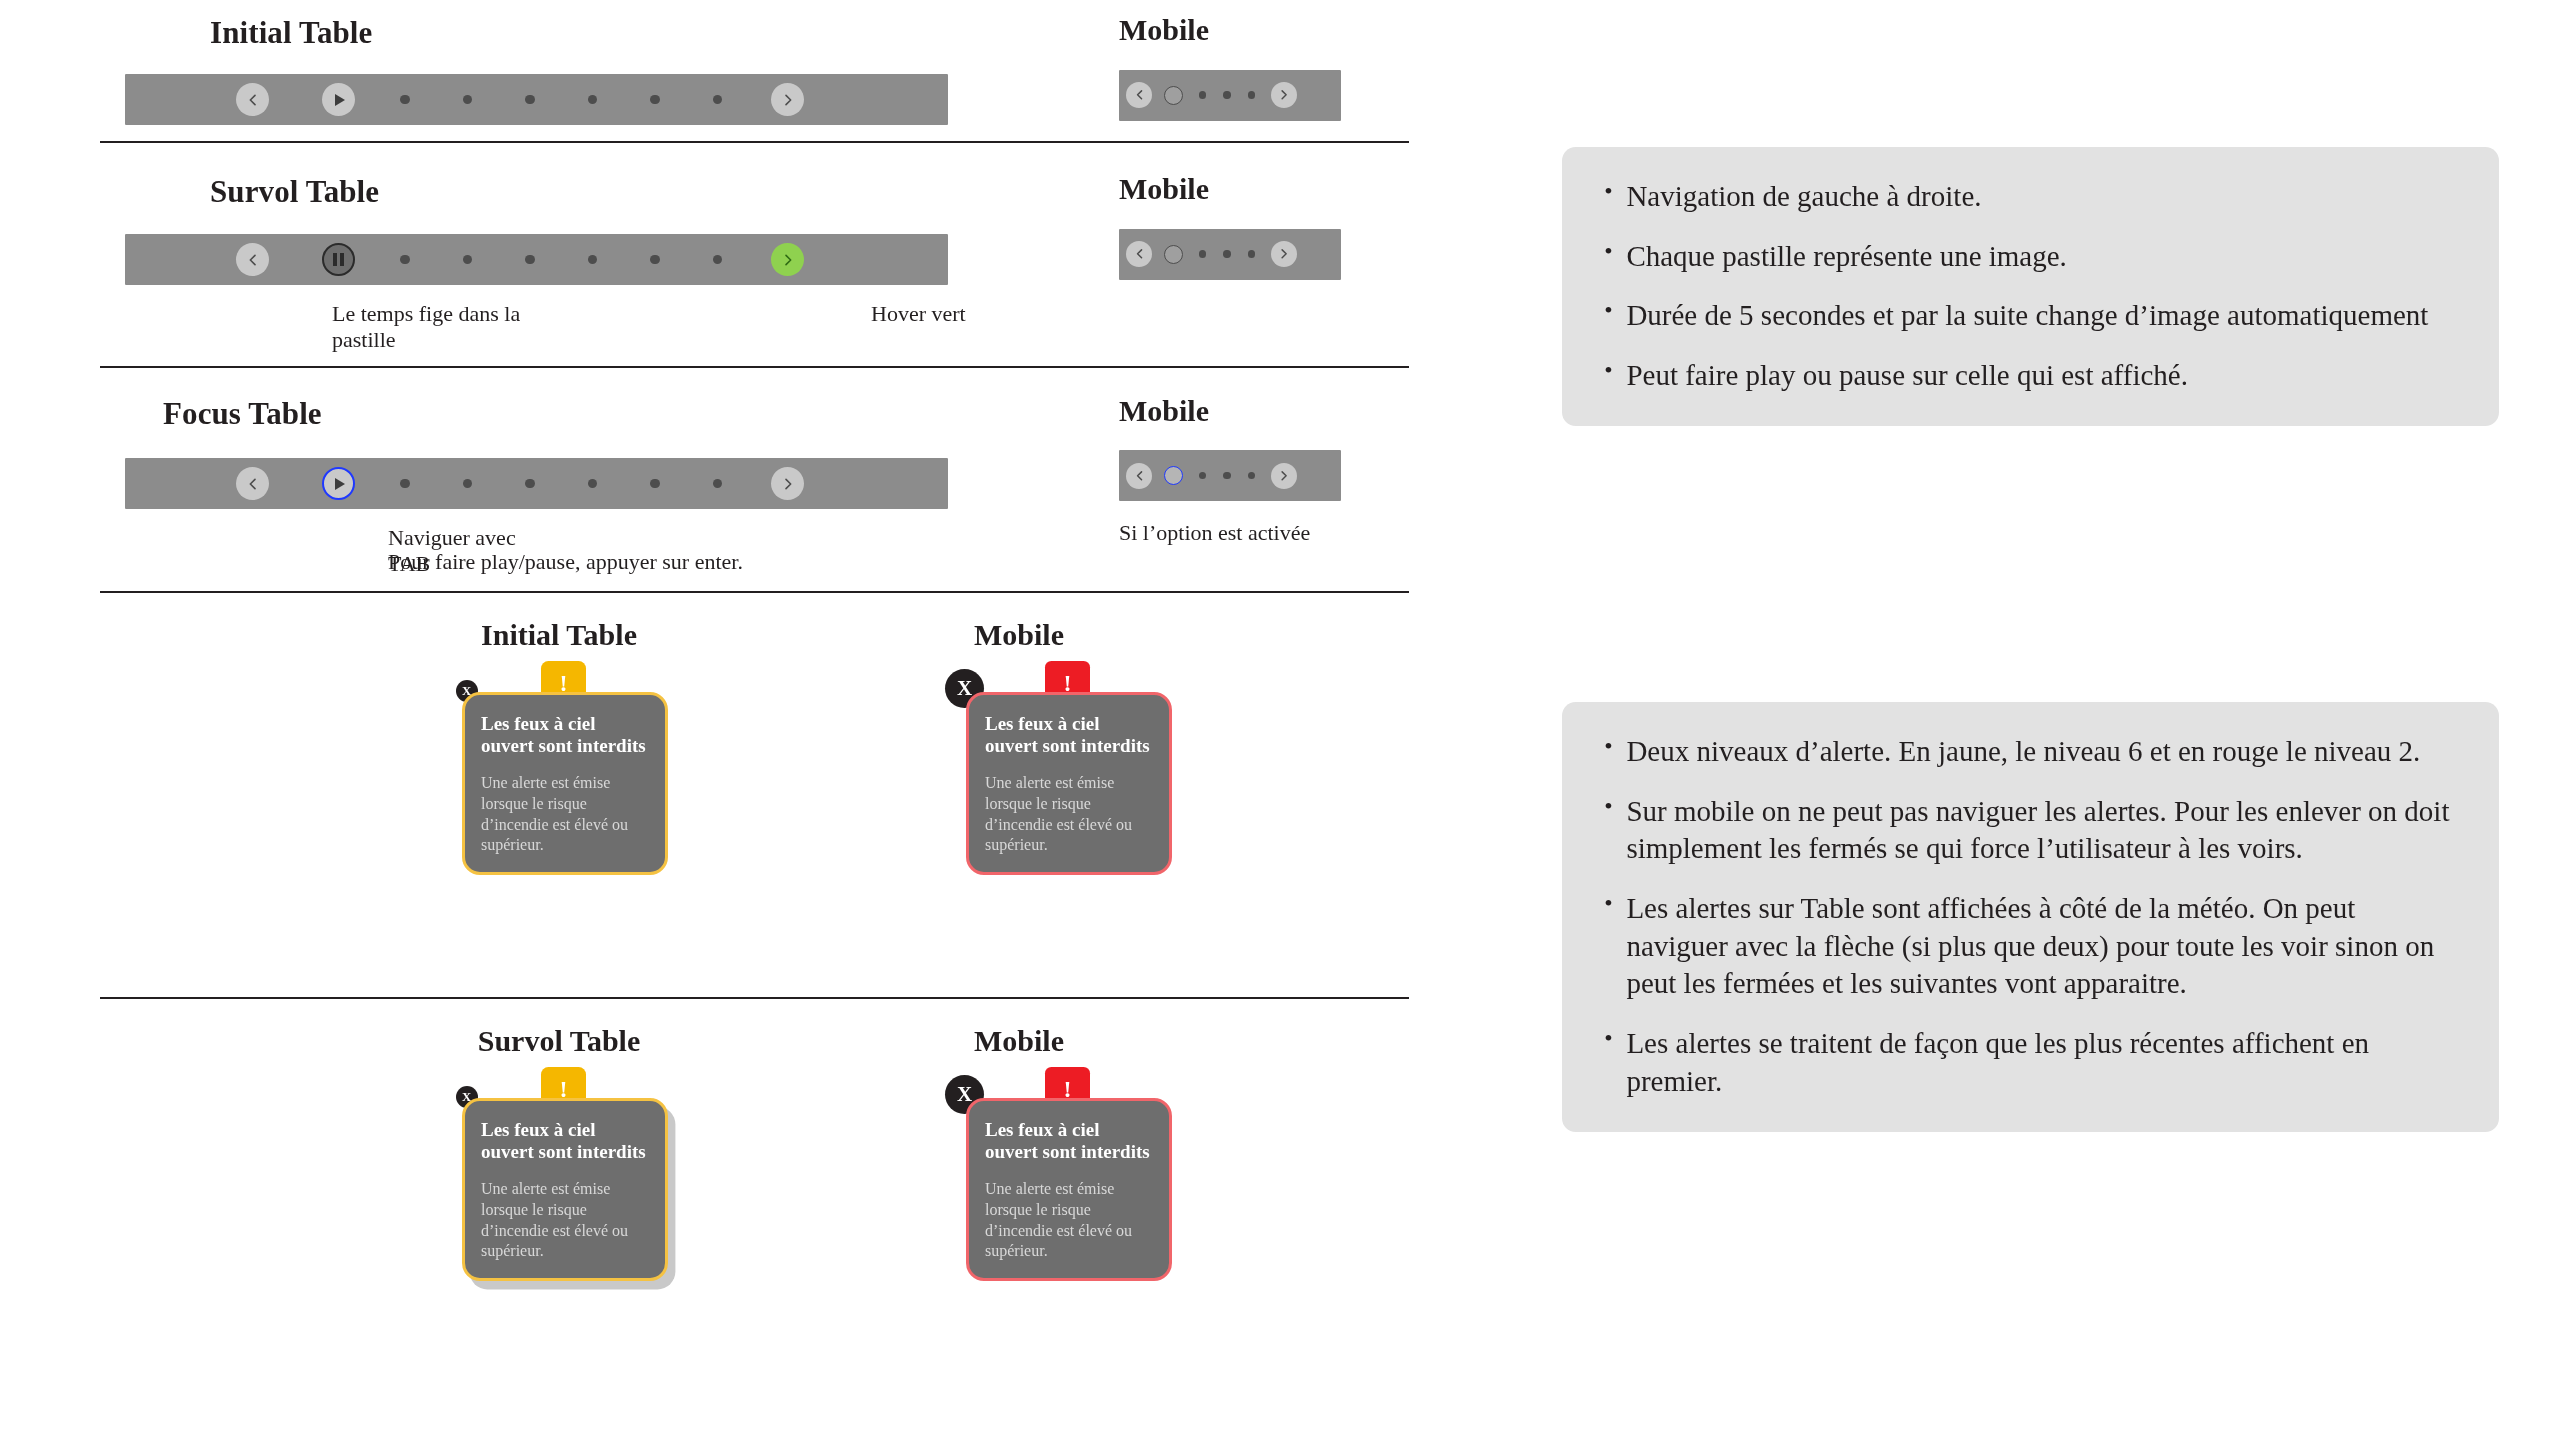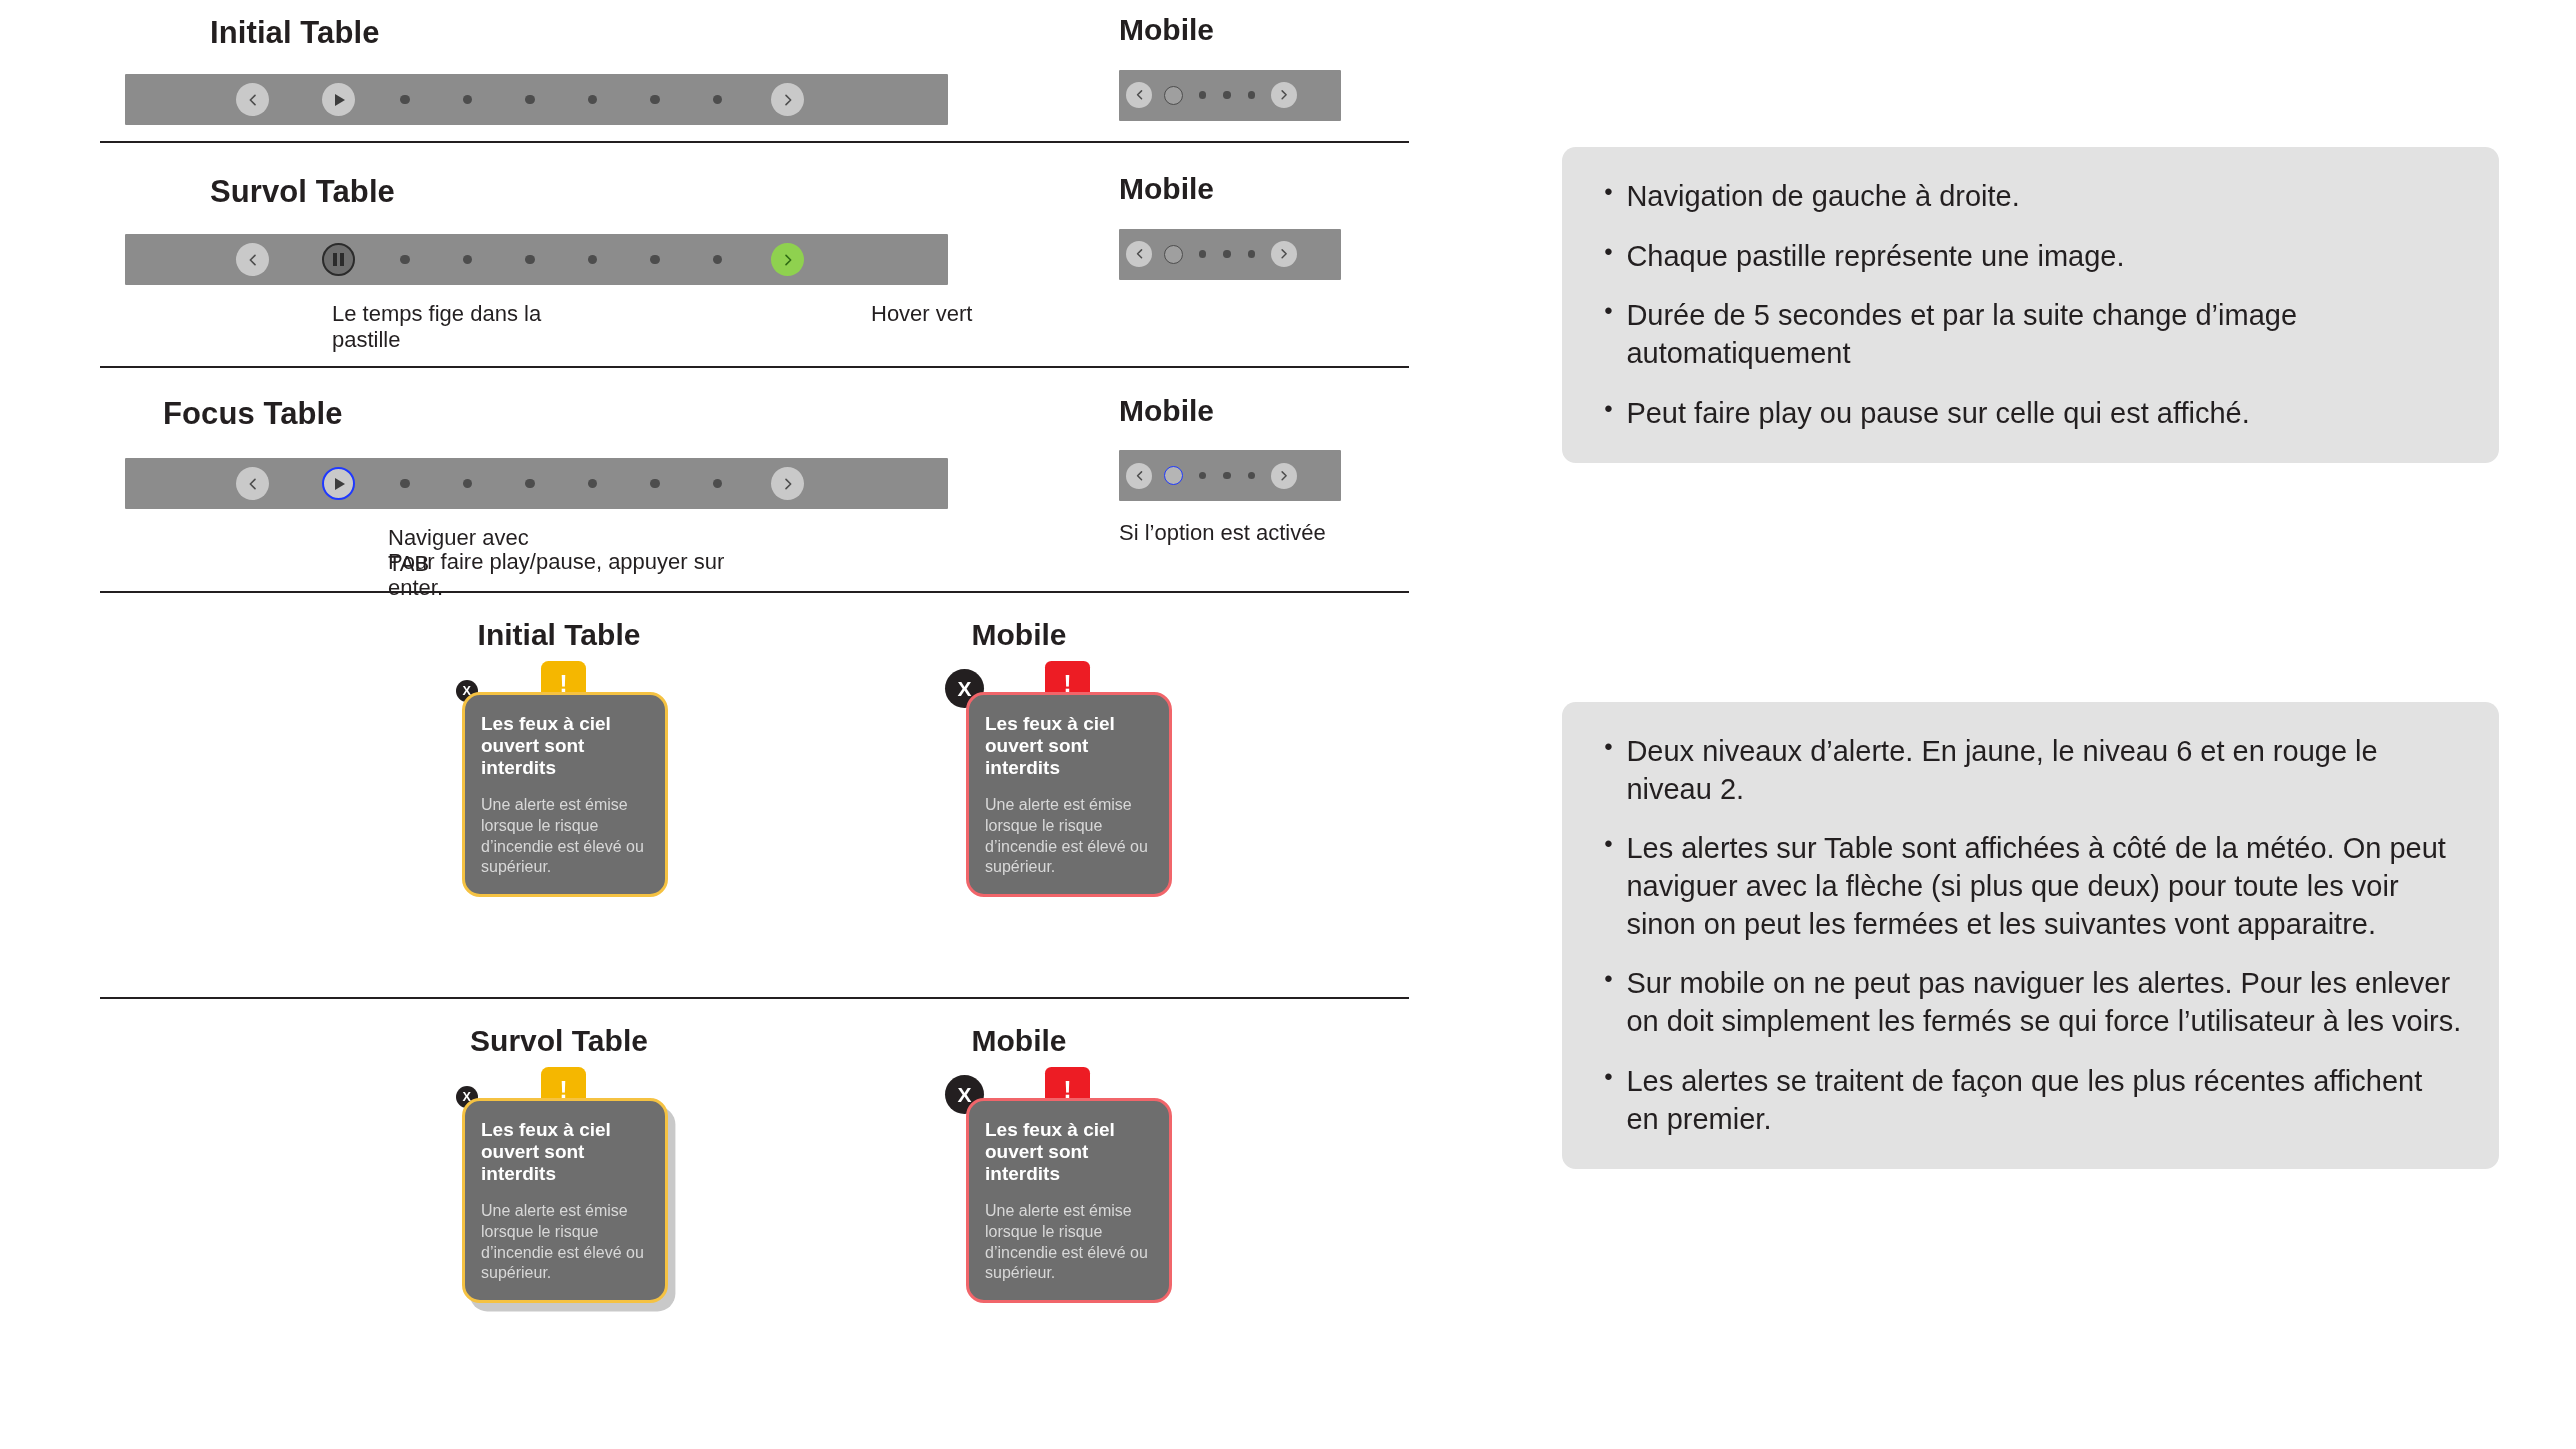--- a/index.html
+++ b/index.html
@@ -8,21 +8,21 @@
     background: #ffffff;
     font-family: "Liberation Sans", sans-serif;
   }
   body {
     width: 2576px; height: 1450px;
     position: relative;
     overflow: hidden;
   }
   .page {
     position: relative;
-    width: 2576px; height: 1148px;
+    width: 2576px; height: 1148px; font-family: Liberation Serif, serif;
   }
 
   
   .left-col {
     position: absolute;
     left: 100px; top: 0px;
     width: 1309px;
   }
   .rule {
     position: absolute;
@@ -426,22 +426,22 @@
         <li>Navigation de gauche à droite.</li>
         <li>Chaque pastille représente une image.</li>
         <li>Durée de 5 secondes et par la suite change d’image automatiquement</li>
         <li>Peut faire play ou pause sur celle qui est affiché.</li>
       </ul>
     </div>
 
     <div class="note" style="position:absolute;top:702px;left:0;width:937px;">
       <ul>
         <li>Deux niveaux d’alerte. En jaune, le niveau 6 et en rouge le niveau 2.</li>
+        <li>Sur mobile on ne peut pas naviguer les alertes. Pour les enlever on doit simplement les fermés se qui force l’utilisateur à les voirs.</li>
         <li>Les alertes sur Table sont affichées à côté de la météo. On peut naviguer avec la flèche (si plus que deux) pour toute les voir sinon on peut les fermées et les suivantes vont apparaitre.</li>
-        <li>Sur mobile on ne peut pas naviguer les alertes. Pour les enlever on doit simplement les fermés se qui force l’utilisateur à les voirs.</li>
         <li>Les alertes se traitent de façon que les plus récentes affichent en premier.</li>
       </ul>
     </div>
 
   </div>
 
 </div>
 
 
 </body></html>

